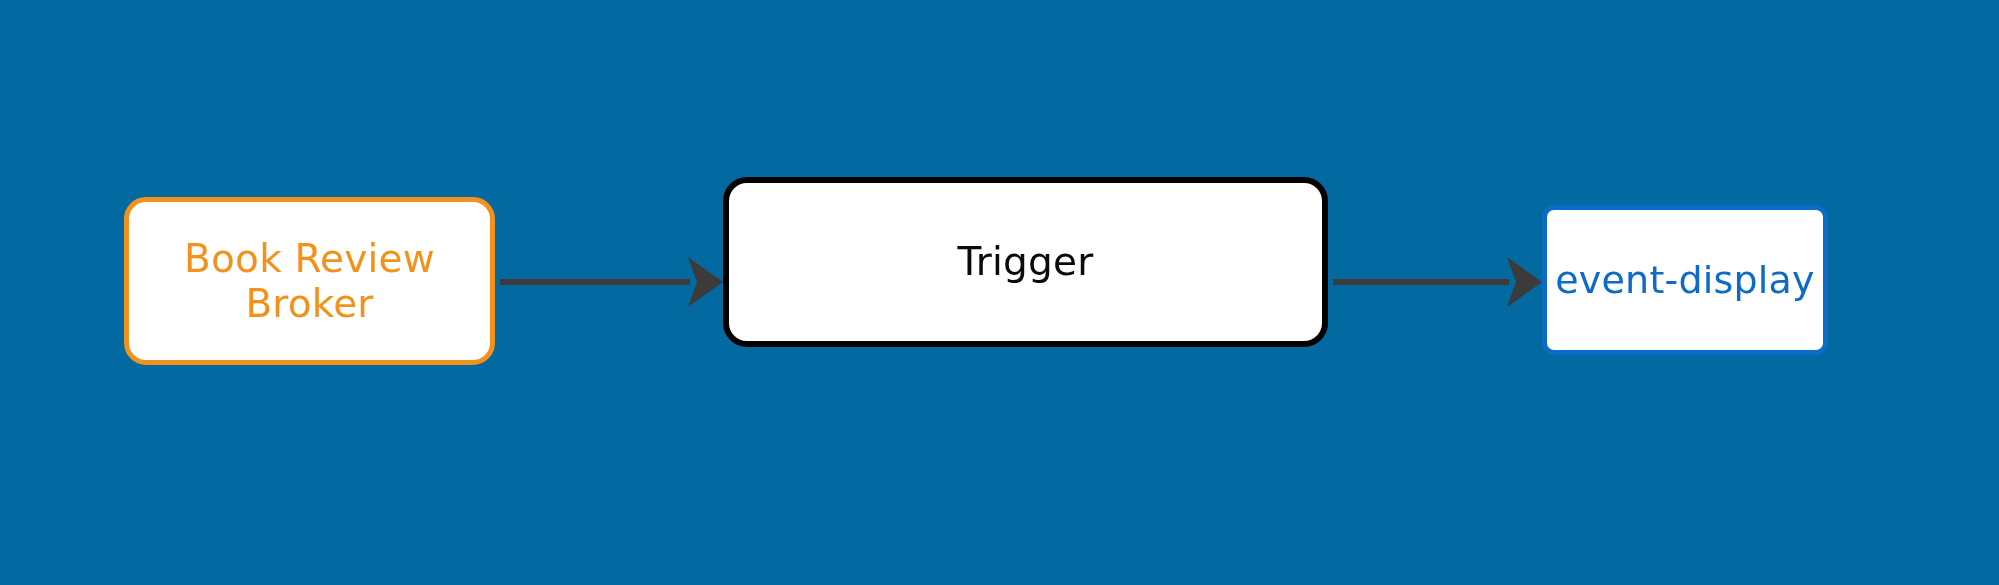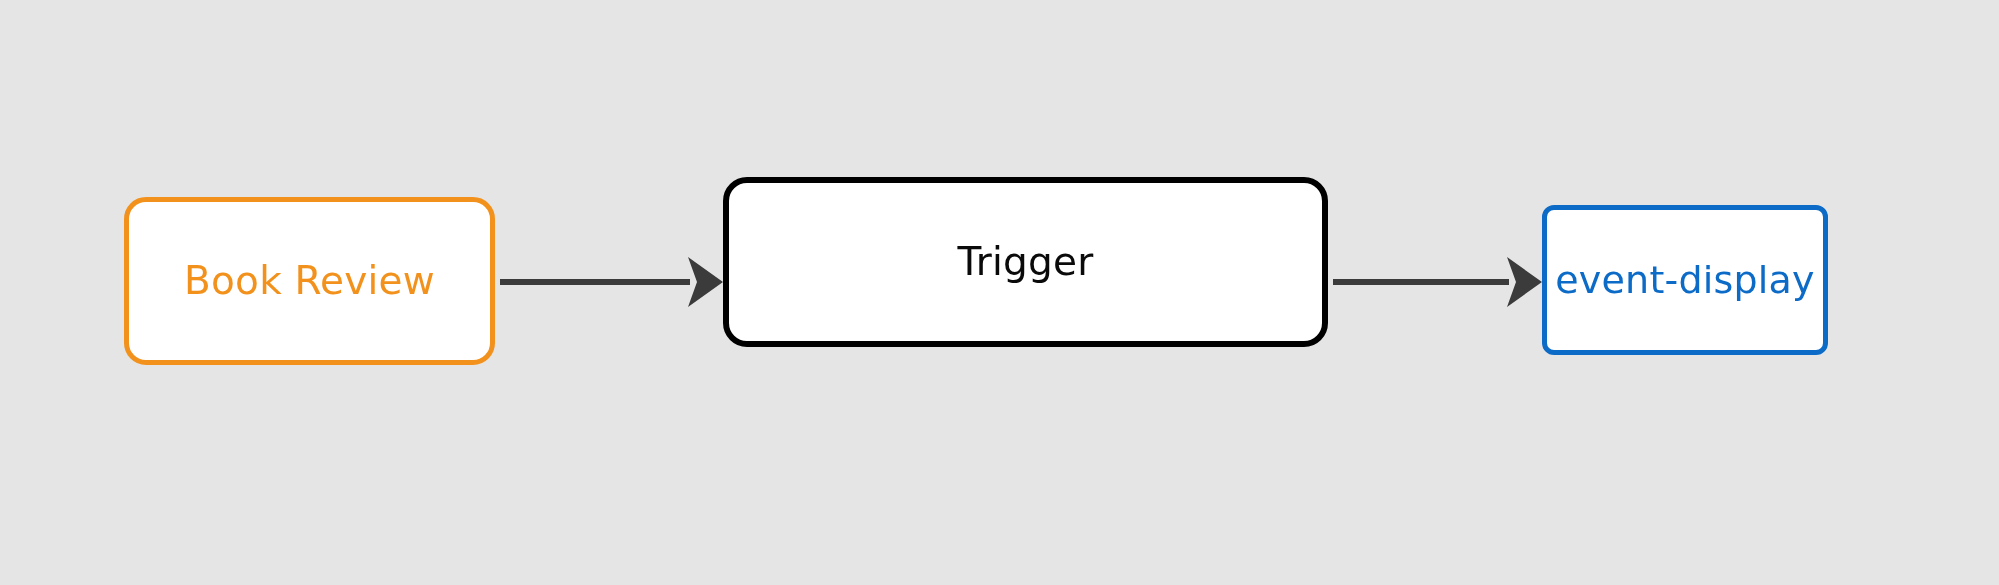--- a/index.html
+++ b/index.html
@@ -11,21 +11,21 @@
   body {
     width: 1999px;
     height: 585px;
     overflow: hidden;
     font-family: "DejaVu Sans", "Liberation Sans", sans-serif;
   }
   #diagram-canvas {
     position: relative;
     width: 1999px;
     height: 585px;
-    background: #e5e5e5;
+    background: #0369a1;
   }
 
   
   .node {
     position: absolute;
     box-sizing: border-box;
     background: #ffffff;
     display: flex;
     flex-direction: column;
     align-items: center;
@@ -116,20 +116,21 @@
     <path class="edge-head" d="M 688 257 L 723 282 L 688 307 L 697 282 Z"></path>
   </svg>
 
   <svg class="edge" id="edge-trigger-sink" viewBox="0 0 1999 585" width="1999" height="585" xmlns="http://www.w3.org/2000/svg" aria-hidden="true">
     <line class="edge-line" x1="1333" y1="282" x2="1509" y2="282"></line>
     <path class="edge-head" d="M 1507 257 L 1542 282 L 1507 307 L 1516 282 Z"></path>
   </svg>
 
   <div class="node" id="node-source">
     <span class="node-label">Book Review</span>
+    <span class="node-label">Broker</span>
   </div>
 
   <div class="node" id="node-trigger">
     <span class="node-label">Trigger</span>
   </div>
 
   <div class="node" id="node-sink">
     <span class="node-label">event-display</span>
   </div>
 

